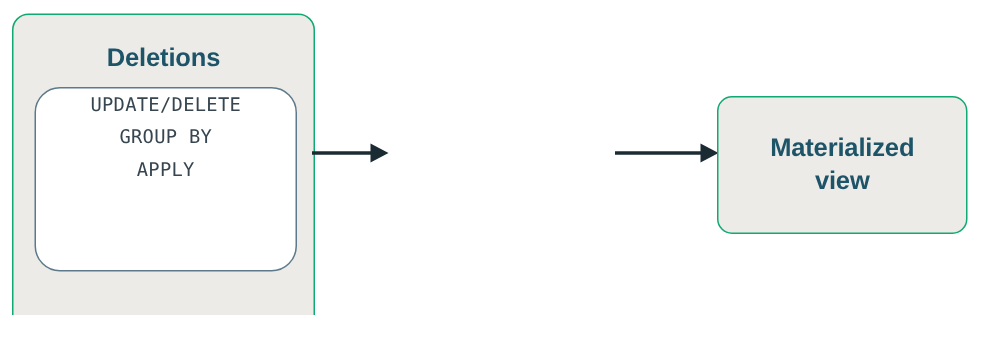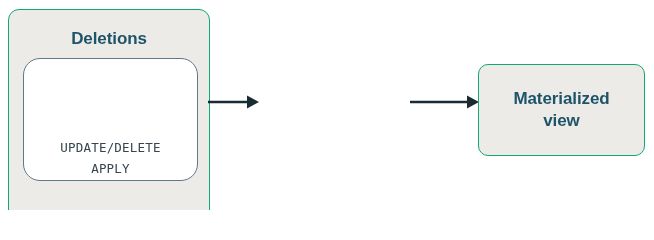--- a/index.html
+++ b/index.html
@@ -75,21 +75,21 @@
     top: 48px;
     width: 175px;
     height: 123px;
     box-sizing: border-box;
     background: #FFFFFF;
     border: 1.1px solid #5C7A8A;
     border-radius: 17px;
     display: flex;
     flex-direction: column;
     align-items: center;
-    justify-content: flex-end;
+    justify-content: flex-start;
   }
 
   .sql-line {
     font-family: "DejaVu Sans Mono", monospace;
     font-size: 12.5px;
     line-height: 1;
     color: #36454F;
     letter-spacing: 0.2px;
     margin: 0;
     padding: 4.5px 0;
@@ -128,20 +128,21 @@
 <body>
 
 <div id="diagram">
 
   <div class="node" id="deletions-group">
 
     <div id="deletions-title">Deletions</div>
 
     <div id="deletions-inner">
       <div class="sql-line">UPDATE/DELETE</div>
+      <div class="sql-line">GROUP BY</div>
       <div class="sql-line">APPLY</div>
     </div>
   </div>
 
   <div class="arrow" id="arrow-deletions-to-source">
     <svg width="52" height="22" viewBox="0 0 52 22" xmlns="http://www.w3.org/2000/svg">
       <line x1="0" y1="11" x2="41" y2="11" stroke="#1A2B33" stroke-width="2.4"></line>
       <polygon points="39,4.6 51,11 39,17.4" fill="#1A2B33"></polygon>
     </svg>
   </div>

